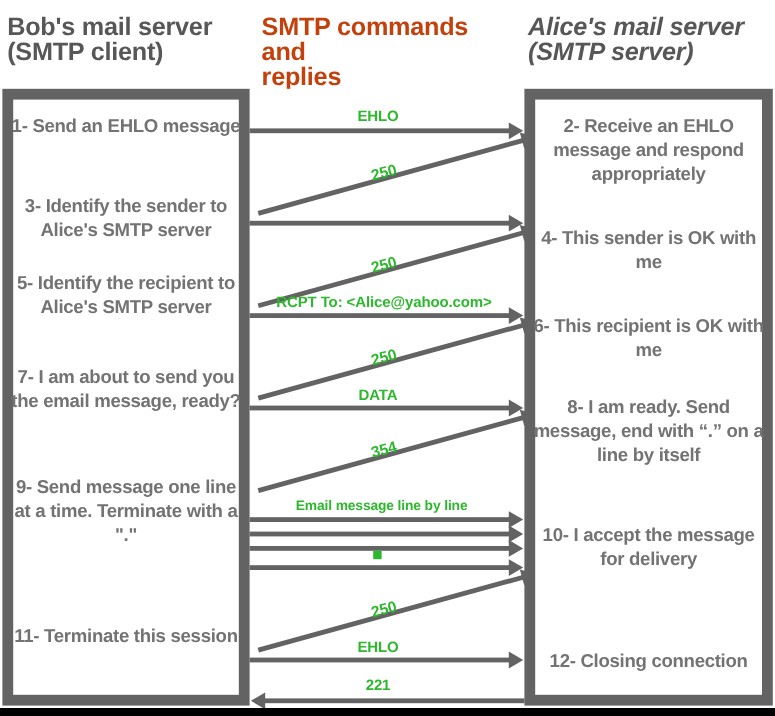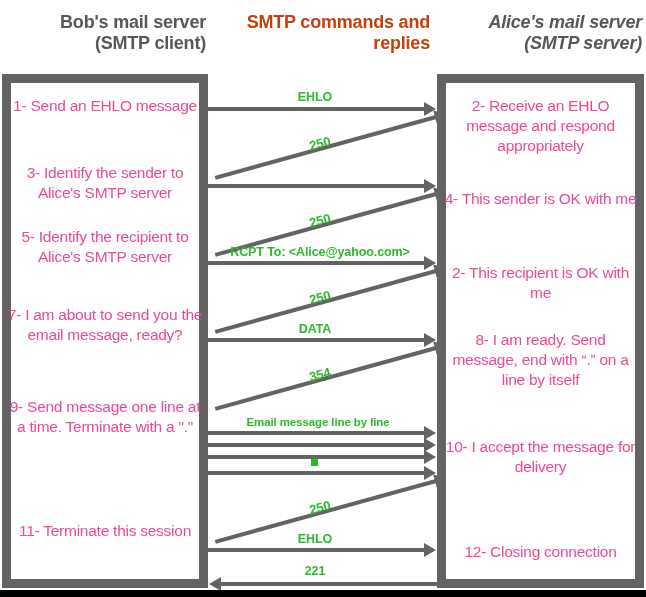--- a/index.html
+++ b/index.html
@@ -14,23 +14,23 @@
     position: relative;
     width: 646px;
     height: 597px;
     background: #ffffff;
     overflow: hidden;
   }
 
   
   .heading {
     position: absolute;
-    text-align: right;
+    text-align: left;
     font-weight: bold;
-    font-size: 18px;
+    font-size: 21px;
     line-height: 21px;
     letter-spacing: -0.2px;
   }
   .heading.party {
     color: #575757;
   }
   .heading.center {
     color: #c2410c;
   }
   #head-left  { left: 6px;   top: 12px;  width: 200px; }
@@ -49,22 +49,22 @@
     width: 100%;
     height: 100%;
     position: relative;
   }
   #box-left  { left: 2px;   top: 74px; width: 206px; height: 514px; }
   #box-right { left: 437px; top: 74px; width: 207px; height: 514px; }
 
   
   .step {
     position: absolute;
-    color: #ec4899;
-    font-weight: normal;
+    color: #737373;
+    font-weight: bold;
     font-size: 15.5px;
     line-height: 20px;
     text-align: center;
     letter-spacing: -0.25px;
   }
   .step.wide { left: -4px; width: 196px; }
   .step.wideR { left: -4px; width: 197px; }
 
   
   #lane {
@@ -255,21 +255,21 @@
       <div class="step wide" style="top:222px;">7- I am about to send you the email message, ready?</div>
       <div class="step wide" style="top:314px;">9- Send message one line at a time. Terminate with a "."</div>
       <div class="step wide" style="top:438px;">11- Terminate this session</div>
     </div>
   </div>
 
   <div class="party-box" id="box-right">
     <div class="inner">
       <div class="step wideR" style="top:13px;">2- Receive an EHLO message and respond appropriately</div>
       <div class="step wideR" style="top:106px;">4- This sender is OK with me</div>
-      <div class="step wideR" style="top:180px;">2- This recipient is OK with me</div>
+      <div class="step wideR" style="top:180px;">6- This recipient is OK with me</div>
       <div class="step wideR" style="top:247px;">8-  I am ready. Send message, end with “.” on a line by itself</div>
       <div class="step wideR" style="top:354px;">10-  I accept the message for delivery</div>
       <div class="step wideR" style="top:459px;">12-  Closing connection</div>
     </div>
   </div>
 
   <div id="bottom-strip"></div>
 </div>
 
 </body></html>

